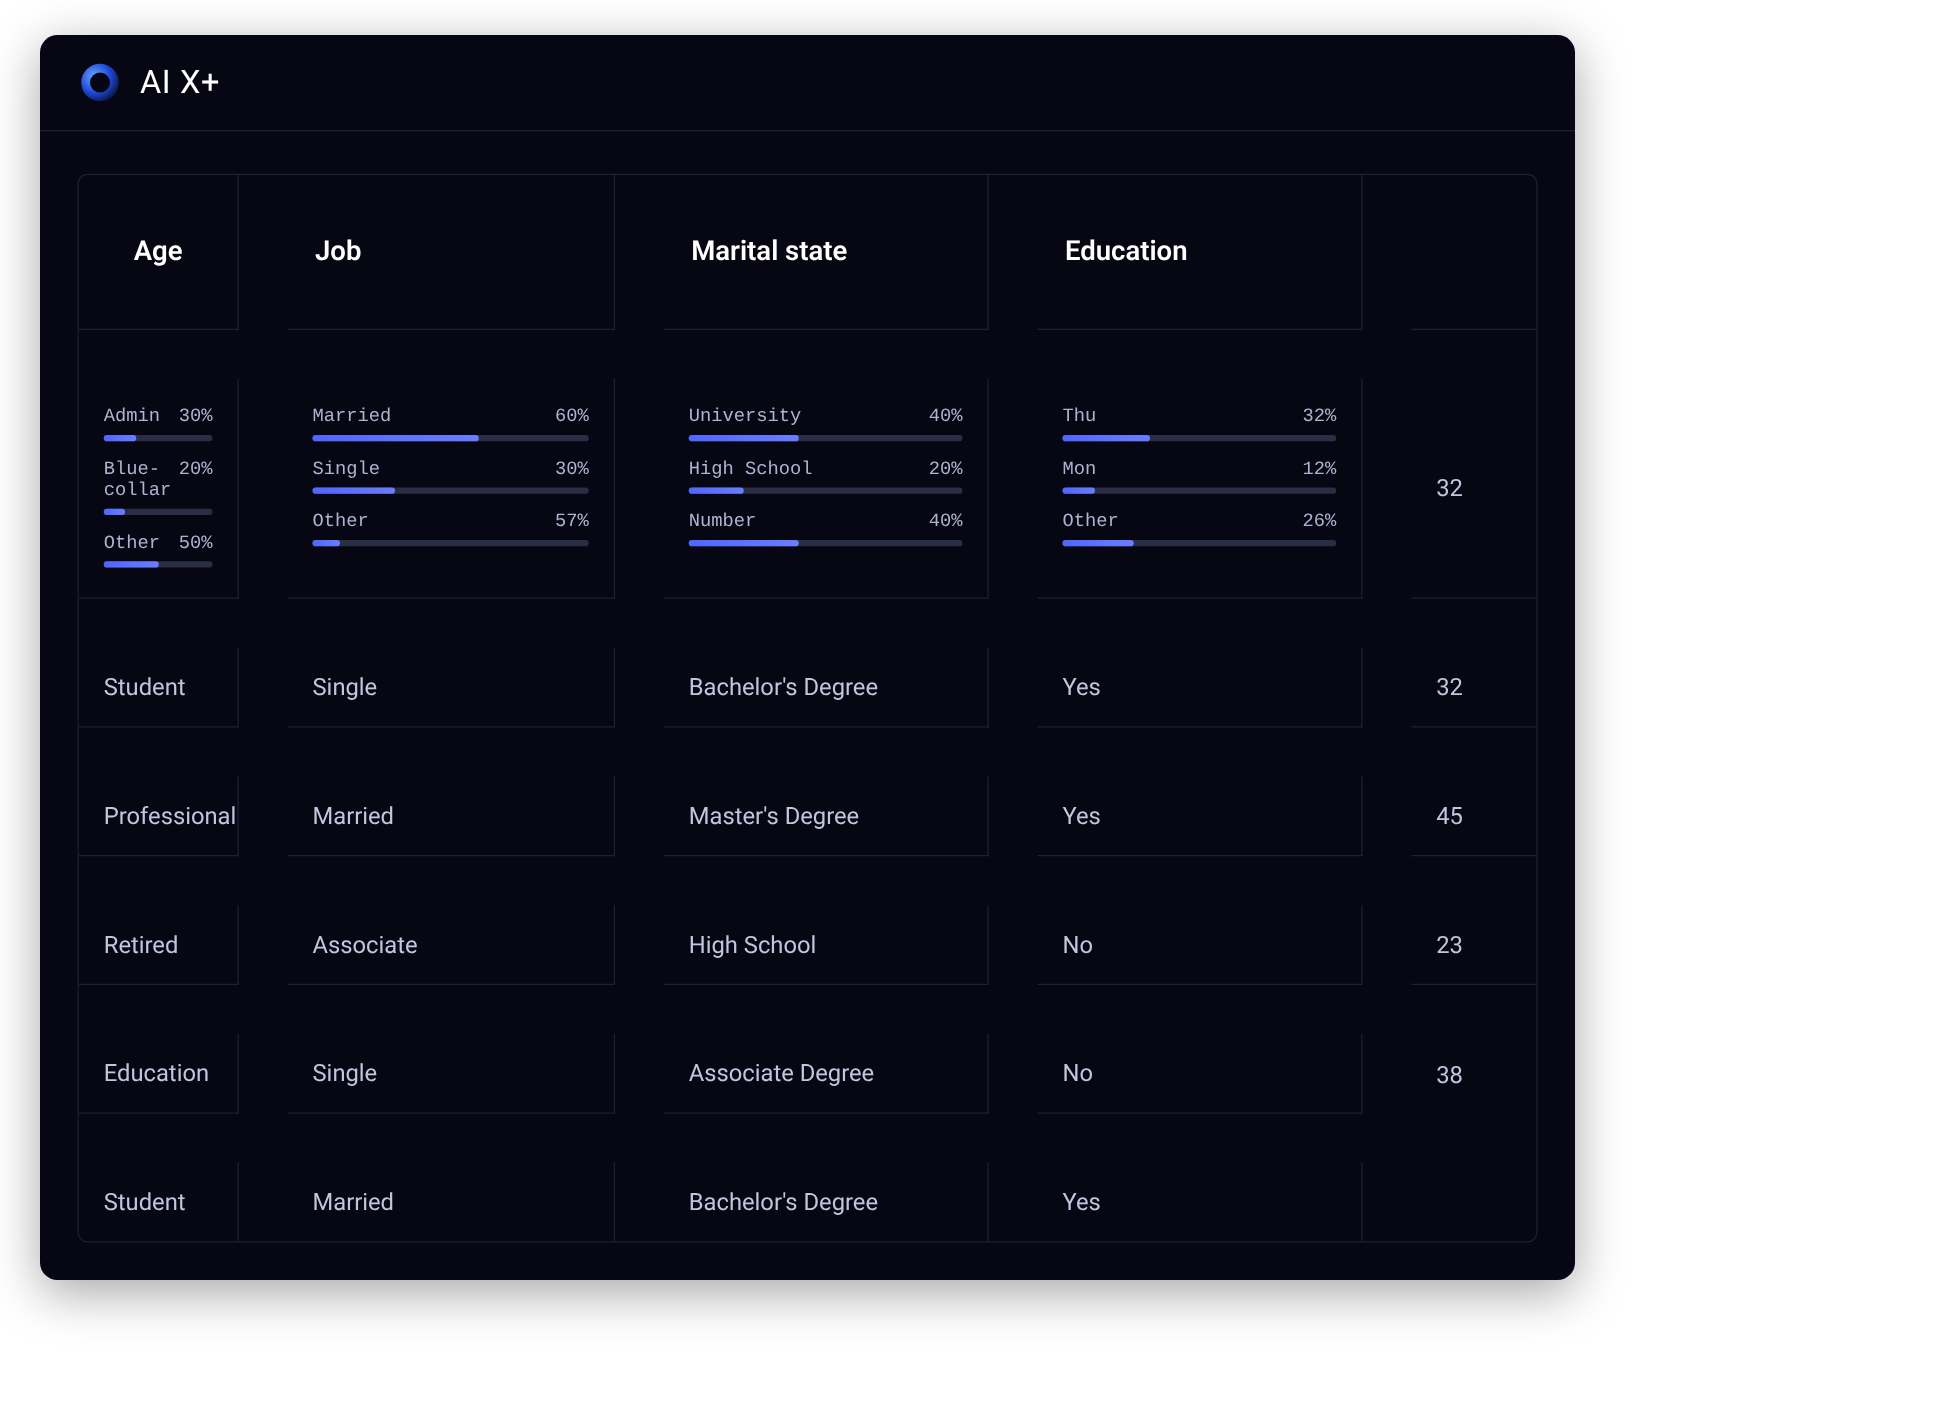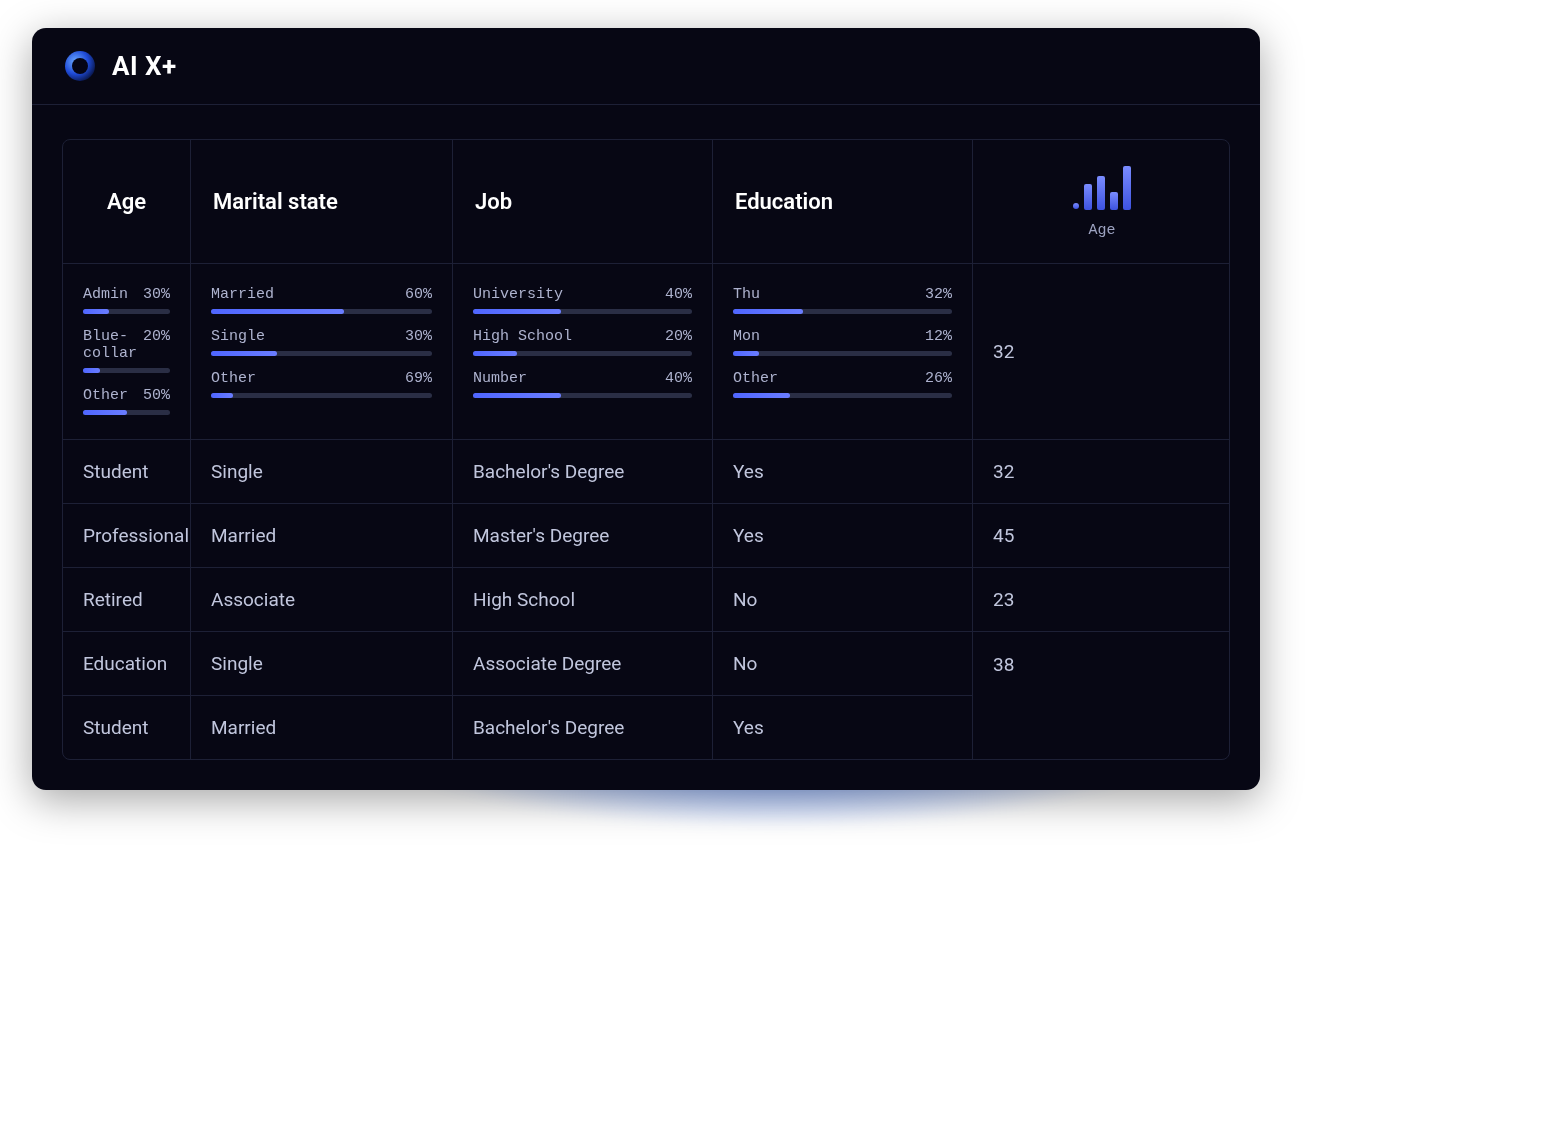--- a/index.html
+++ b/index.html
@@ -39,33 +39,34 @@
     align-items: center;
     gap: 14px;
     padding: 20px 30px 20px 30px;
     border-bottom: 1px solid #1d2036;
   }
   .logo {
     width: 36px; height: 36px;
   }
   .brand {
     font-size: 26px;
-    font-weight: 700;
+    font-weight: 400;
     letter-spacing: 0.5px;
     color: #ffffff;
   }
   .table-wrap {
     padding: 34px 30px 30px 30px;
   }
   .grid {
     display: grid;
     grid-template-columns: 128px 262px 260px 260px 258px;
     border: 1px solid #1d2036;
     border-radius: 8px;
     overflow: hidden;
+    gap: 39px;
   }
   .cell {
     border-right: 1px solid #1d2036;
     border-bottom: 1px solid #1d2036;
     padding: 20px 20px;
     font-size: 19px;
     color: #c1c6dd;
     display: flex;
     align-items: center;
   }
@@ -106,24 +107,24 @@
     <div class="brand">AI X+</div>
   </div>
 
   <div class="table-wrap">
     <div class="grid">
 
       <div class="cell hdr center">
           <span>Age</span>
         </div>
       <div class="cell hdr">
+          <span>Job</span>
+        </div>
+      <div class="cell hdr">
           <span>Marital state</span>
-        </div>
-      <div class="cell hdr">
-          <span>Job</span>
         </div>
       <div class="cell hdr">
           <span>Education</span>
         </div>
 
       <div class="cell summary age">
         <svg width="64" height="50" viewBox="0 0 64 50">
           <defs>
             <linearGradient id="bg1" x1="0" y1="1" x2="0" y2="0">
               <stop offset="0%" stop-color="#3d52e0"></stop>
@@ -184,21 +185,21 @@
               <span>Single</span>
               <span>30%</span>
             </div>
           <div class="bar-track">
               <div class="bar-fill" style="width:30%"></div>
             </div>
         </div>
         <div class="bar-row">
           <div class="bar-top">
               <span>Other</span>
-              <span>69%</span>
+              <span>57%</span>
             </div>
           <div class="bar-track">
               <div class="bar-fill" style="width:10%"></div>
             </div>
         </div>
       </div>
 
       <div class="cell summary">
         <div class="bar-row">
           <div class="bar-top">

